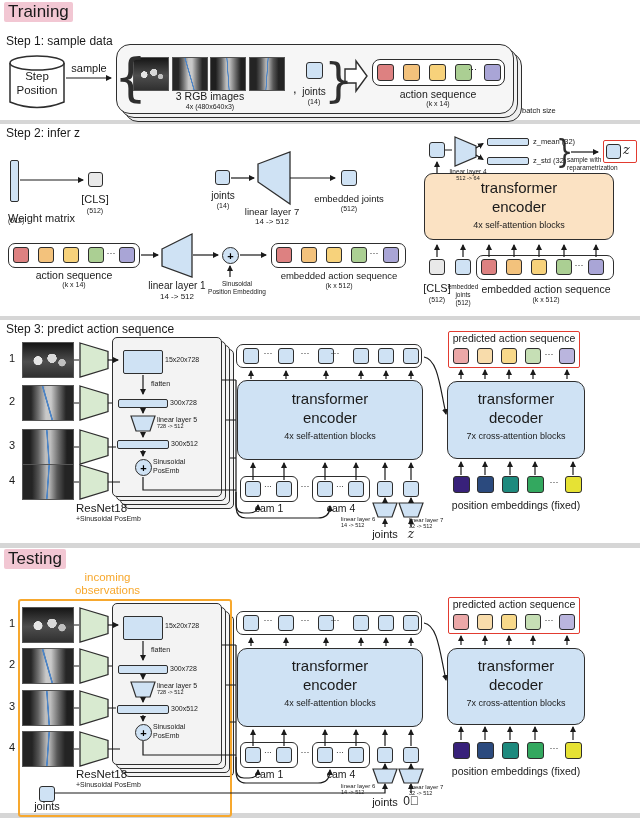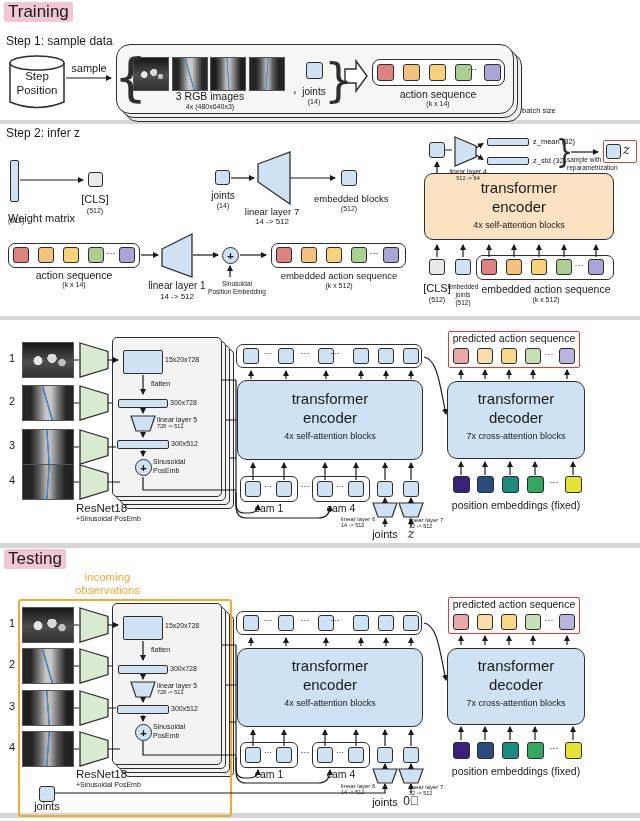--- a/index.html
+++ b/index.html
@@ -88,21 +88,21 @@
 <div class="t tc" style="left:424px;top:221px;width:190px;font-size:9px">4x self-attention blocks</div>
 
 <div class="t" style="left:8px;top:213px;font-size:11px">Weight matrix</div>
 <div class="t" style="left:8px;top:217px;font-size:7px">(512)</div>
 <div class="t tc" style="left:75px;top:194px;width:40px;font-size:11px">[CLS]</div>
 <div class="t tc" style="left:75px;top:207px;width:40px;font-size:7px">(512)</div>
 <div class="t tc" style="left:203px;top:191px;width:40px;font-size:10px">joints</div>
 <div class="t tc" style="left:203px;top:202px;width:40px;font-size:7px">(14)</div>
 <div class="t tc" style="left:240px;top:207px;width:64px;font-size:9.5px">linear layer 7</div>
 <div class="t tc" style="left:240px;top:218px;width:64px;font-size:8px">14 -&gt; 512</div>
-<div class="t tc" style="left:314px;top:194px;width:70px;font-size:9.5px">embedded blocks</div>
+<div class="t tc" style="left:314px;top:194px;width:70px;font-size:9.5px">embedded joints</div>
 <div class="t tc" style="left:314px;top:205px;width:70px;font-size:7px">(512)</div>
 <div class="t tc" style="left:440px;top:168px;width:56px;font-size:6.5px">linear layer 4</div>
 <div class="t tc" style="left:440px;top:176px;width:56px;font-size:5.5px">512 -&gt; 64</div>
 <div class="t" style="left:533px;top:138px;font-size:7.5px">z_mean (32)</div>
 <div class="t" style="left:533px;top:157px;font-size:7.5px">z_std (32)</div>
 <div class="t" style="left:567px;top:156px;font-size:6.5px">sample with</div>
 <div class="t" style="left:567px;top:164px;font-size:6.5px">reparametrization</div>
 
 <div class="box rbx" style="left:8px;top:243px;width:132px;height:25px"></div>
 <div class="sq" style="left: 13px; top: 247px; background: rgb(221, 129, 129);"></div>
@@ -138,20 +138,21 @@
 <div class="t b tc" style="left:571px;top:261px;width:16px;font-size:9px">···</div>
 <div class="sq" style="left: 588px; top: 259px; background: rgb(169, 165, 214);"></div>
 <div class="t tc" style="left:417px;top:283px;width:40px;font-size:11px">[CLS]</div>
 <div class="t tc" style="left:417px;top:296px;width:40px;font-size:7px">(512)</div>
 <div class="t tc" style="left:443px;top:283px;width:40px;font-size:6.5px">embedded</div>
 <div class="t tc" style="left:443px;top:291px;width:40px;font-size:6.5px">joints</div>
 <div class="t tc" style="left:443px;top:299px;width:40px;font-size:6.5px">(512)</div>
 <div class="t tc" style="left:476px;top:284px;width:140px;font-size:10.5px">embedded action sequence</div>
 <div class="t tc" style="left:476px;top:296px;width:140px;font-size:7px">(k x 512)</div>
 
+<div class="t b" style="left:6px;top:323px;font-size:12px">Step 3: predict action sequence</div>
 <div class="t tc" style="left:6px;top:353px;width:12px;font-size:11px">1</div>
 <div class="t tc" style="left:6px;top:396px;width:12px;font-size:11px">2</div>
 <div class="t tc" style="left:6px;top:440px;width:12px;font-size:11px">3</div>
 <div class="t tc" style="left:6px;top:475px;width:12px;font-size:11px">4</div>
 <div class="cam camA" style="left:22px;top:342px"></div>
 <div class="cam camB" style="left:22px;top:385px"></div>
 <div class="cam camC" style="left:22px;top:429px"></div>
 <div class="cam camD" style="left:22px;top:464px"></div>
 
 <div class="box panel" style="left:124px;top:349px;width:110px;height:160px"></div>

